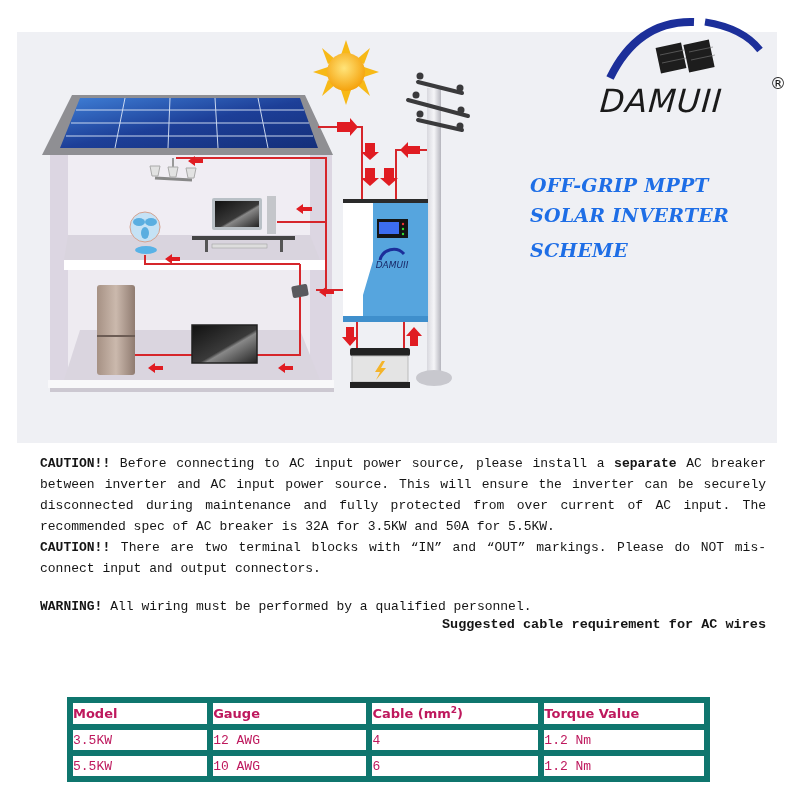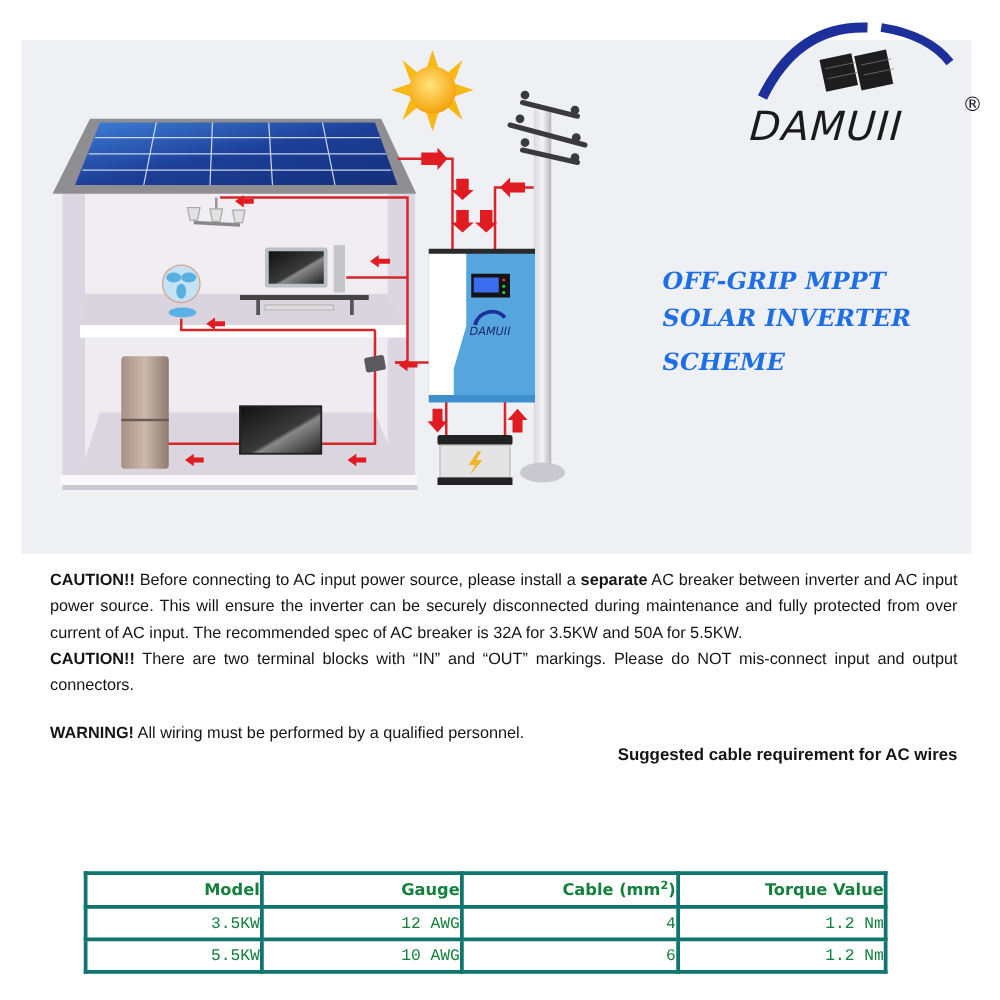--- a/index.html
+++ b/index.html
@@ -6,31 +6,31 @@
   html, body { width: 800px; height: 800px; background: #ffffff; overflow: hidden; }
   body { position: relative; font-family: "DejaVu Sans", sans-serif; color: #111; }
 
   .hero { position: absolute; left: 17px; top: 32px; width: 760px; height: 411px; background: #eff0f4; }
   .scene { position: absolute; left: 0; top: 0; width: 800px; height: 450px; }
 
   .logo { position: absolute; left: 590px; top: 12px; width: 200px; height: 115px; }
   .logo-text { position: absolute; left: 10px; top: 70px; font-family: "DejaVu Sans", sans-serif; font-size: 32px; letter-spacing: 1px; color: #1a1a1a; font-style: oblique; transform: skewX(-4deg); }
   .logo-reg { position: absolute; left: 180px; top: 62px; font-size: 16px; color: #1a1a1a; }
 
-  .headline { position: absolute; left: 530px; font-family: "DejaVu Serif", serif; font-style: italic; font-weight: bold; font-size: 19px; color: #1e6ee6; letter-spacing: 0.2px; margin-top: 40px; }
-
-  .notes { position: absolute; left: 40px; top: 453px; width: 726px; font-family: Liberation Sans, sans-serif; font-size: 13px; line-height: 21px; text-align: justify; color: #151515; }
+  .headline { position: absolute; left: 530px; font-family: "DejaVu Serif", serif; font-style: italic; font-weight: bold; font-size: 19px; color: #1e6ee6; letter-spacing: 0.2px; }
+
+  .notes { position: absolute; left: 40px; top: 453px; width: 726px; font-family: Liberation Mono, monospace; font-size: 13px; line-height: 21px; text-align: justify; color: #151515; }
   .notes p { margin: 0; }
   .notes b { font-weight: bold; }
   .gap { height: 18px; }
   .tight { line-height: 19px; }
   .table-title { font-weight: bold; font-size: 13.5px; line-height: 18px; text-align: right; }
 
   table.cable { position: absolute; left: 67px; top: 697px; width: 643px; border-collapse: collapse; font-family: "DejaVu Sans", sans-serif; font-size: 13px; }
-  table.cable th, table.cable td { border: 3px solid #0f766e; text-align: right; color: #15803d; }
+  table.cable th, table.cable td { border: 6px solid #0f766e; text-align: left; color: #be185d; }
   table.cable th { height: 27px; font-weight: bold; }
   table.cable td { height: 26px; font-family: Liberation Mono, monospace; }
   sup { font-size: 9px; }
 </style>
 </head>
 <body>
 
 <div class="hero"></div>
 
 <svg class="scene" viewBox="0 0 800 450" xmlns="http://www.w3.org/2000/svg">

